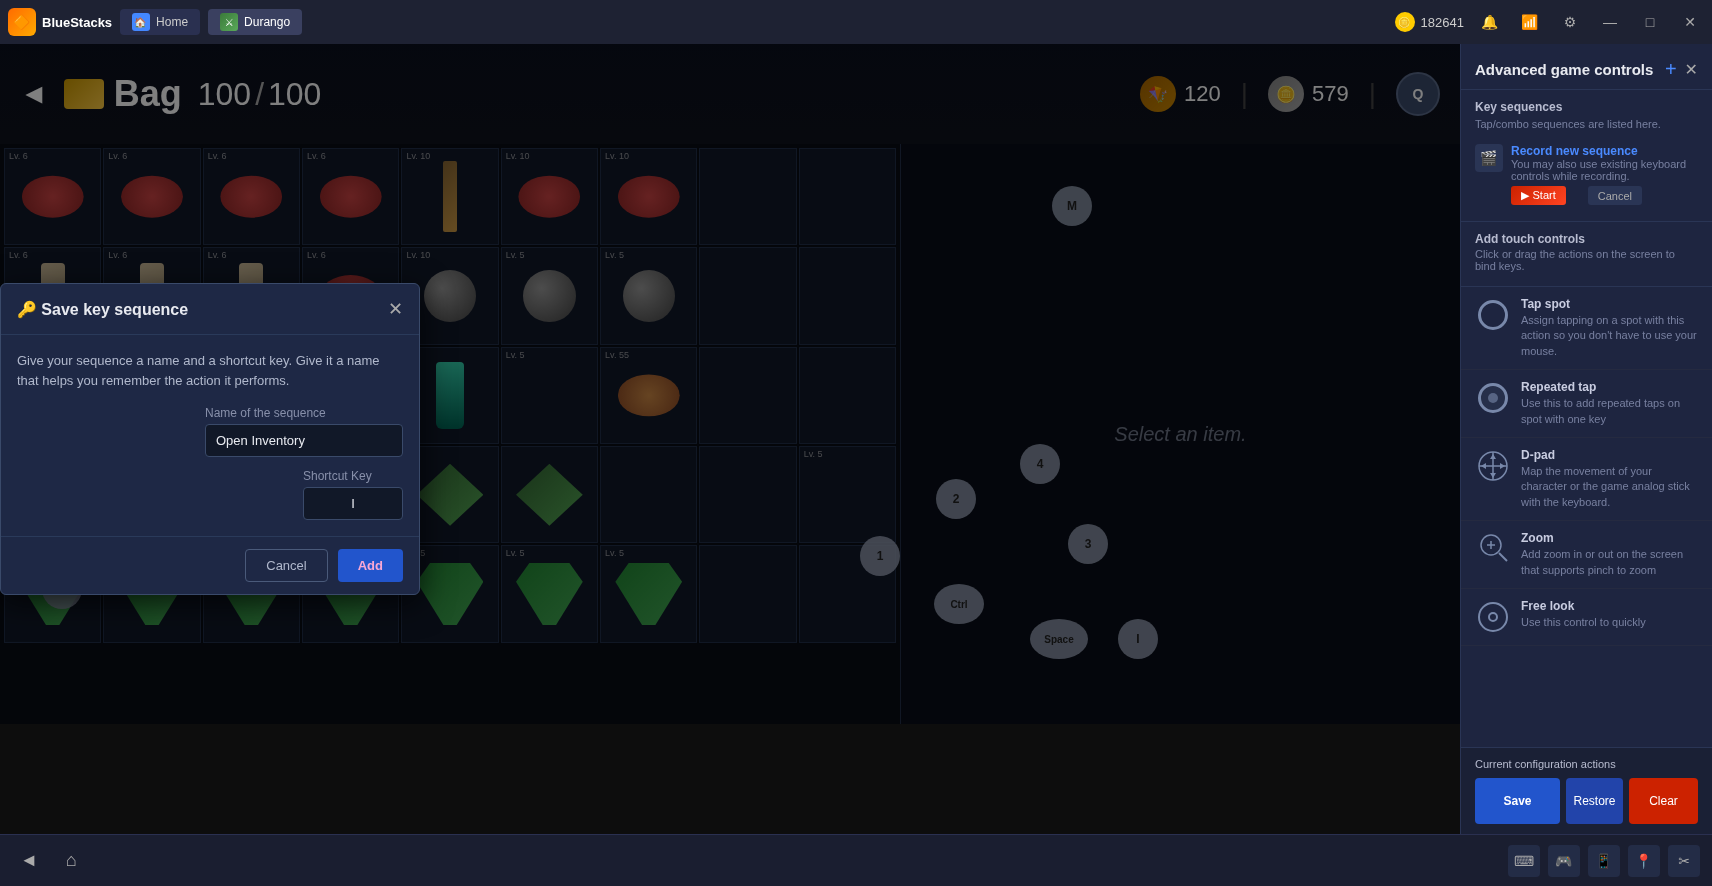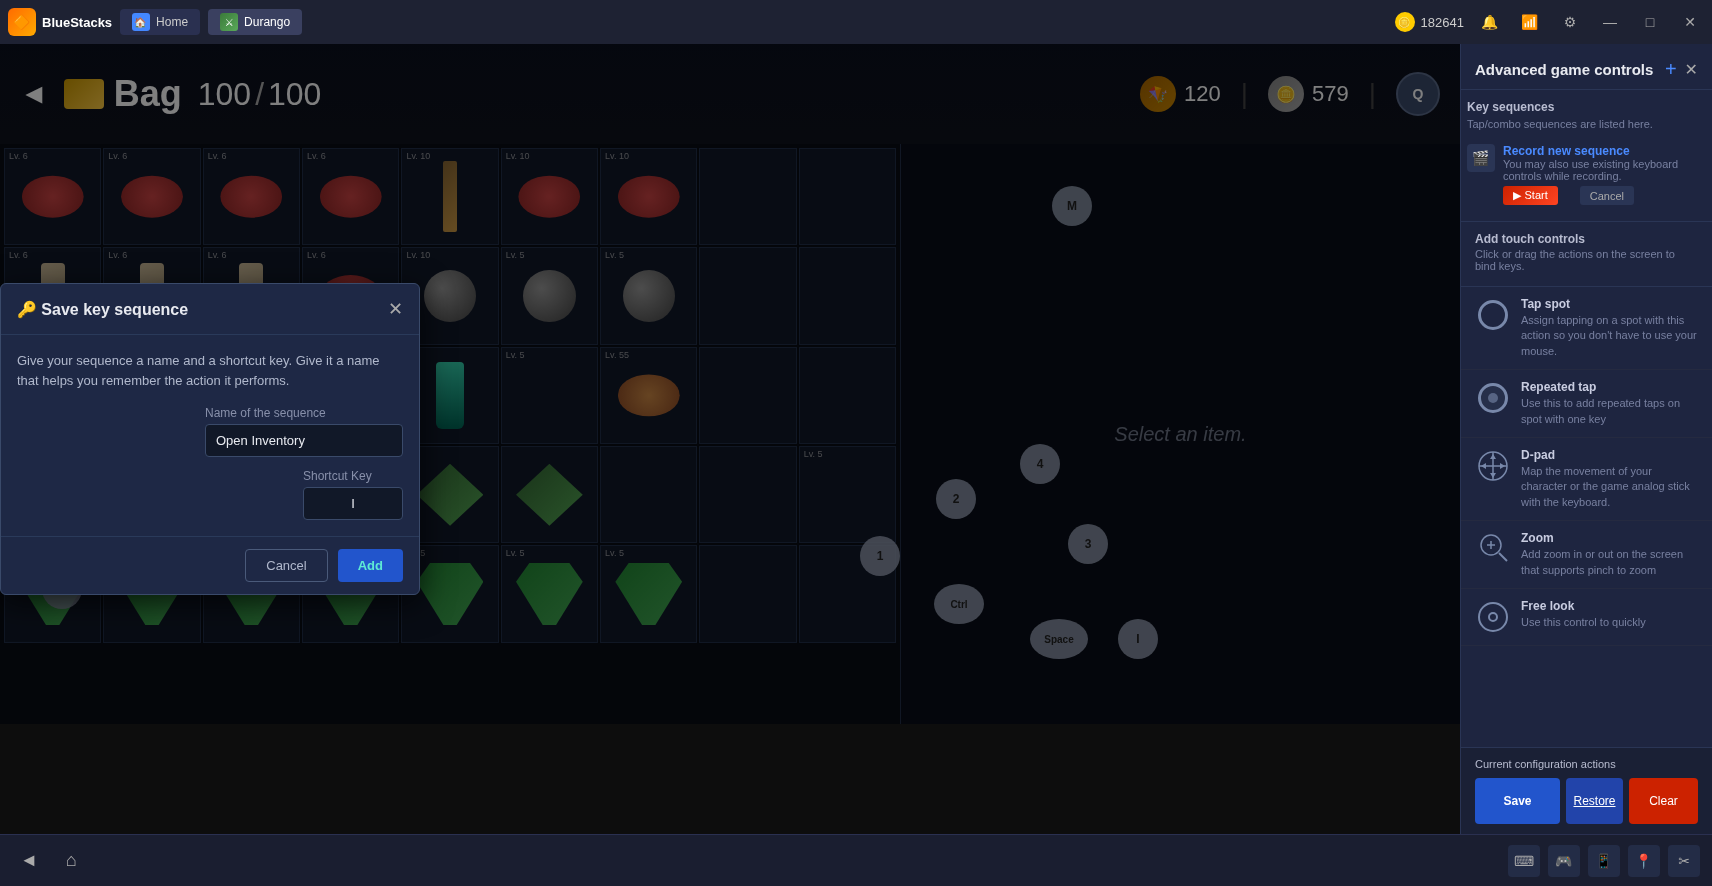--- a/index.html
+++ b/index.html
@@ -404,21 +404,21 @@
     .panel-add-btn {
       background: none;
       border: none;
       color: #4a8aff;
       font-size: 20px;
       cursor: pointer;
     }
 
     
     .panel-section {
-      padding: 10px 6px;
+      padding: 10px 14px;
       border-bottom: 1px solid #2a3555;
     }
     .section-title {
       color: #b8bcd0;
       font-size: 12px;
       font-weight: 600;
       margin-bottom: 4px;
     }
     .section-subtitle {
       color: #7880a0;
@@ -604,21 +604,20 @@
     }
     .restore-btn {
       flex: 1;
       padding: 2px;
       background: #2244aa;
       color: #fff;
       border: none;
       border-radius: 4px;
       font-size: 12px;
       cursor: pointer;
-      text-decoration: underline;
     }
     .clear-btn {
       flex: 1;
       padding: 8px;
       background: #cc2200;
       color: #fff;
       border: none;
       border-radius: 4px;
       font-size: 12px;
       cursor: pointer;
@@ -726,21 +725,21 @@
       border: 1px solid #4a5a7a;
       color: #b0b8cc;
       border-radius: 4px;
       font-size: 13px;
       cursor: pointer;
     }
     .modal-add {
       padding: 8px 20px;
       background: #2255cc;
       border: none;
-      color: #5eead4;
+      color: #f9a8d4;
       border-radius: 4px;
       font-size: 13px;
       cursor: pointer;
       font-weight: 600;
     }
   </style>
 </head>
 <body>
 
 <div class="top-bar">

